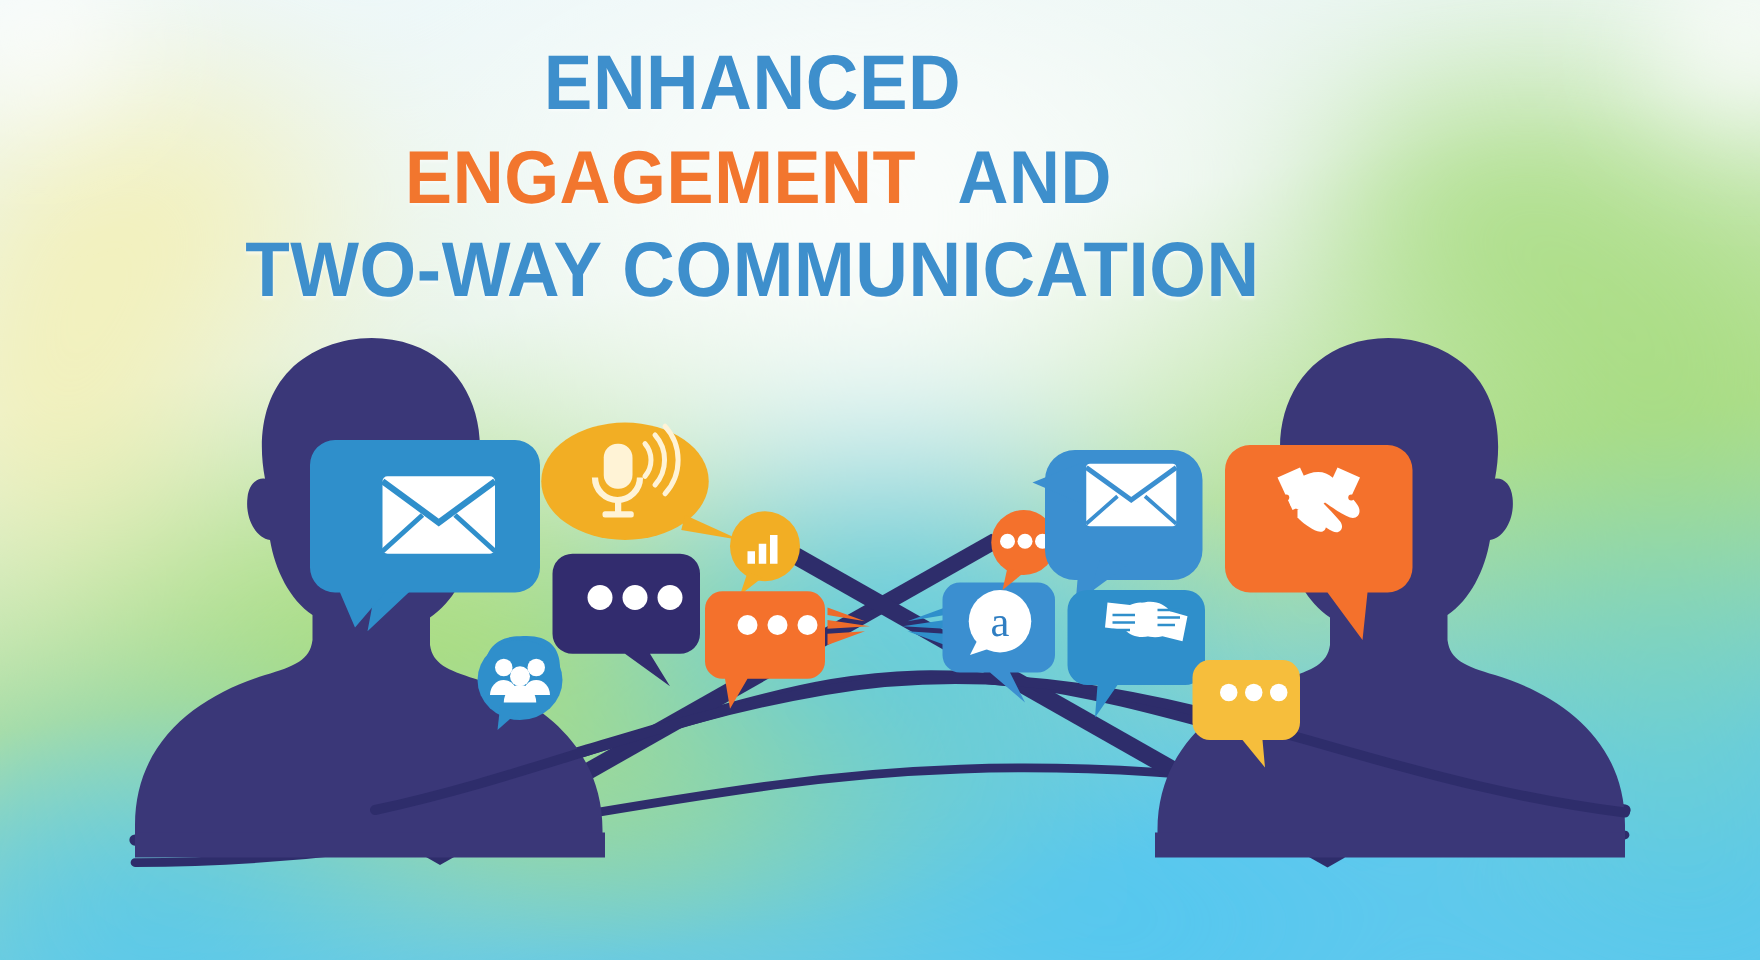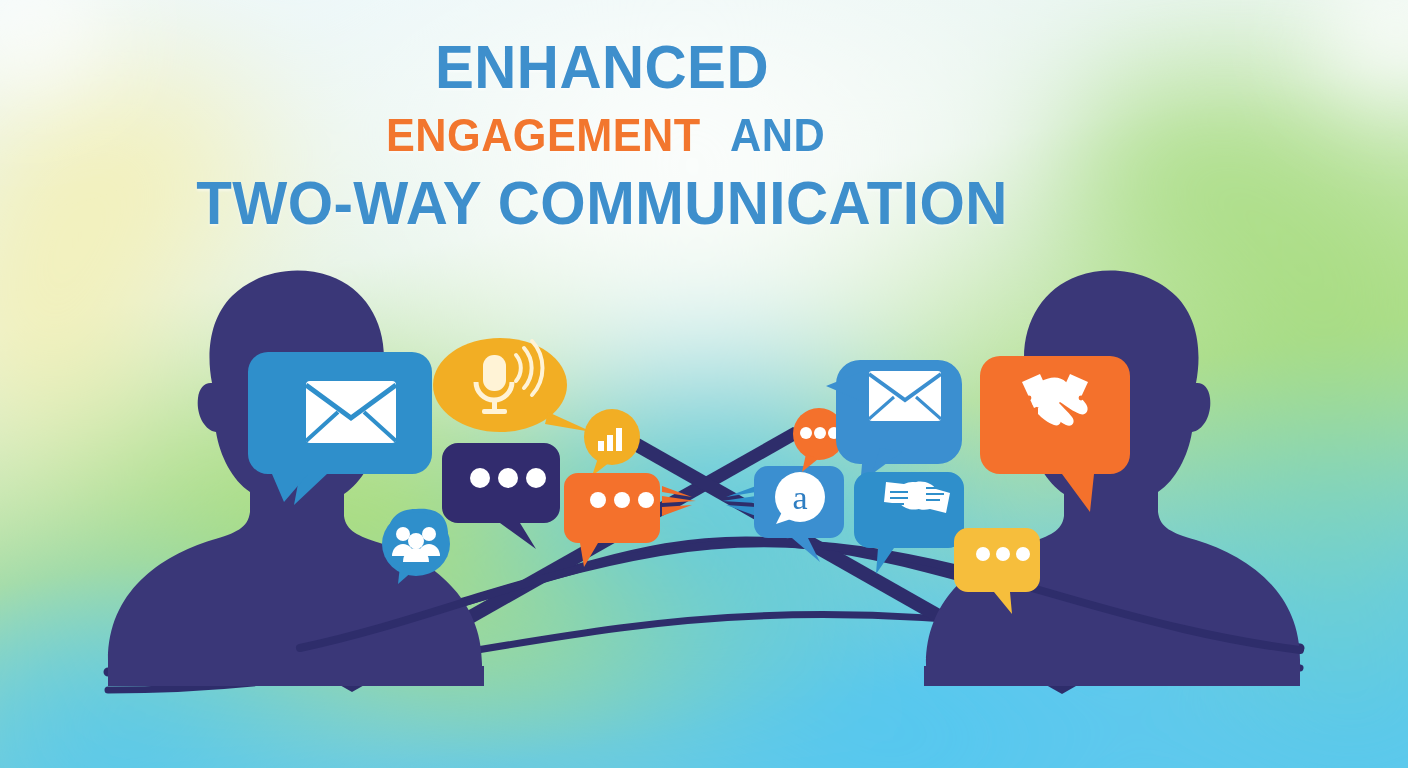--- a/index.html
+++ b/index.html
@@ -41,21 +41,21 @@
     font-weight: bold;
     letter-spacing: 0.5px;
     line-height: 1.0;
     white-space: nowrap;
   }
   .line-1 {
     font-size: 62px;
     margin-bottom: 14px;
   }
   .line-2 {
-    font-size: 46px;
+    font-size: 60px;
     margin-bottom: 14px;
   }
   .line-3 {
     font-size: 62px;
   }
   .tx-blue {
     color: #3E8FCC;
     text-shadow: 0 2px 3px rgba(255,255,255,0.55);
   }
   .tx-orange {

